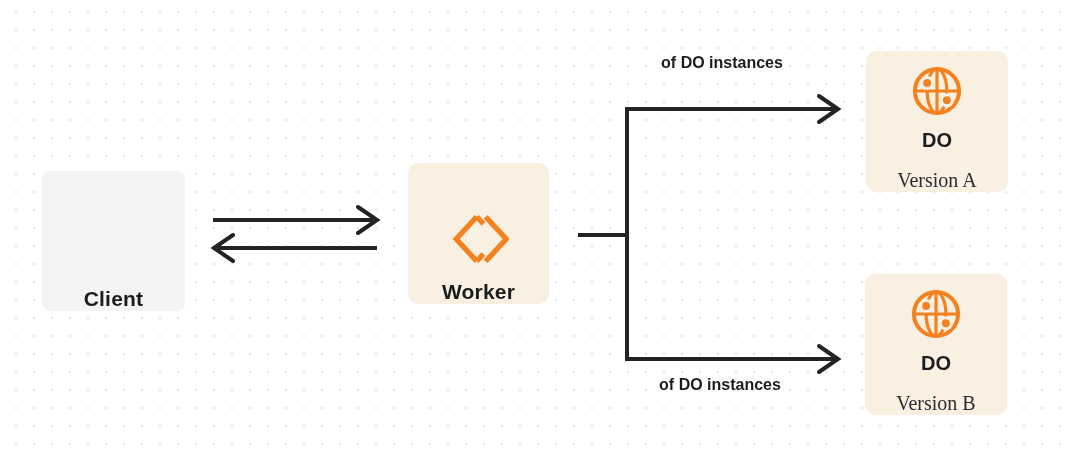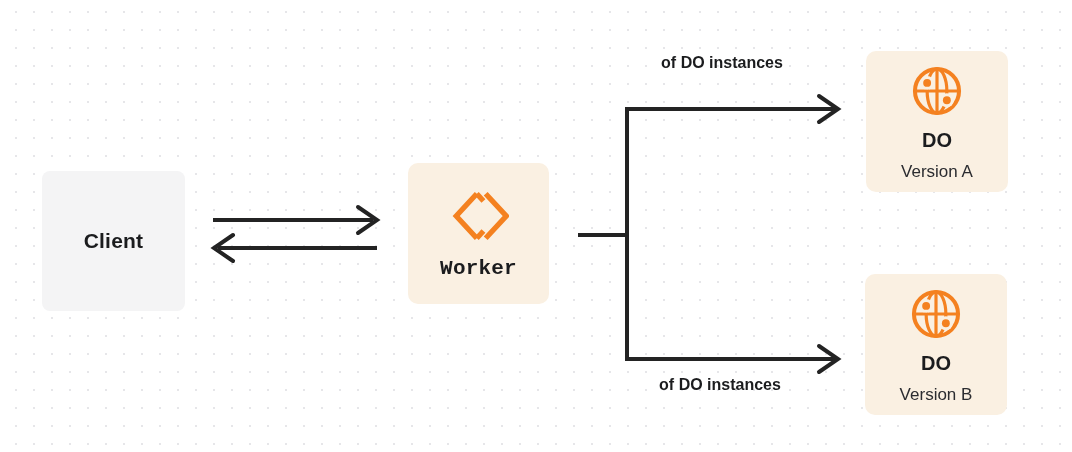--- a/index.html
+++ b/index.html
@@ -46,34 +46,33 @@
     stroke-linecap: round;
     stroke-linejoin: miter;
   }
 
   .node {
     position: absolute;
     z-index: 2;
     display: flex;
     flex-direction: column;
     align-items: center;
-    justify-content: center;
+    justify-content: flex-end;
   }
   .node-client {
     left: 42px; top: 171px;
     width: 143px; height: 140px;
     background: var(--node-gray, #f4f4f5);
     border-radius: 8px;
   }
   .node-worker {
     left: 408px; top: 163px;
     width: 141px; height: 141px;
     background: var(--node-cream, #faf0e2);
     border-radius: 10px;
-    font-family: Liberation Mono, monospace;
   }
   .node-do-a {
     left: 866px; top: 51px;
     width: 142px; height: 141px;
     background: var(--node-cream, #faf0e2);
     border-radius: 10px;
   }
   .node-do-b {
     left: 865px; top: 274px;
     width: 142px; height: 141px;
@@ -90,24 +89,25 @@
   .worker-icon-svg { display: block; margin-bottom: 13px; color: var(--accent-orange, #f48120); }
   .globe-icon-svg  { display: block; color: var(--accent-orange, #f48120); }
   .globe-halo { fill: var(--node-cream, #faf0e2); }
   .do-title {
     font-size: 20px;
     font-weight: bold;
     color: var(--text-dark, #1b1c1e);
     margin-top: 9px;
   }
   .do-subtitle {
-    font-size: 17px;
+    font-size: 20px;
     font-weight: normal;
     color: var(--subtitle-dark, #2b2c30);
-    margin-top: 10px;
+    margin-top: 17px;
+    font-family: Liberation Serif, serif;
   }
 
   .branch-label {
     position: absolute;
     z-index: 2;
     width: 220px;
     text-align: center;
     font-size: 16px;
     font-weight: bold;
     line-height: 20px;

